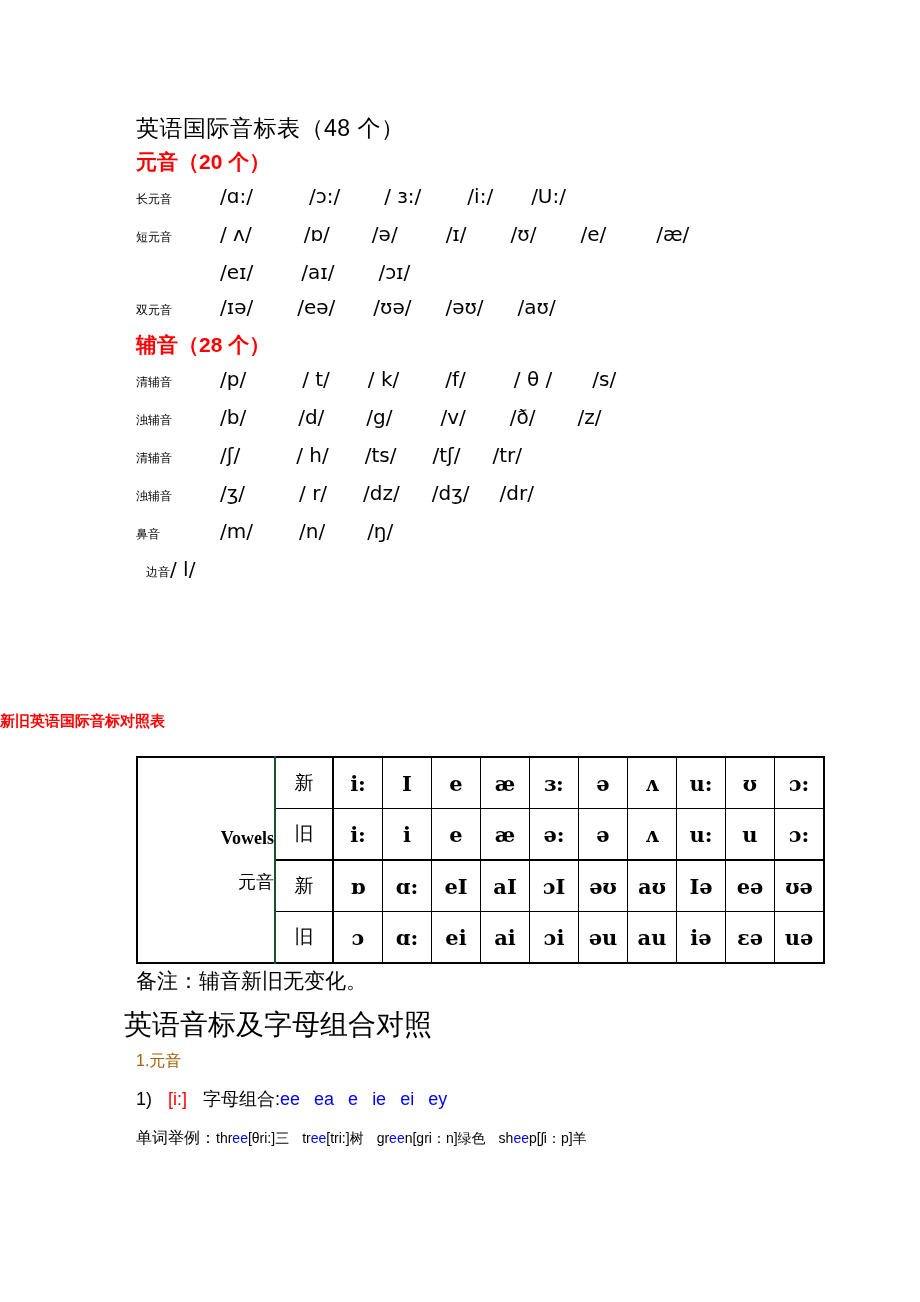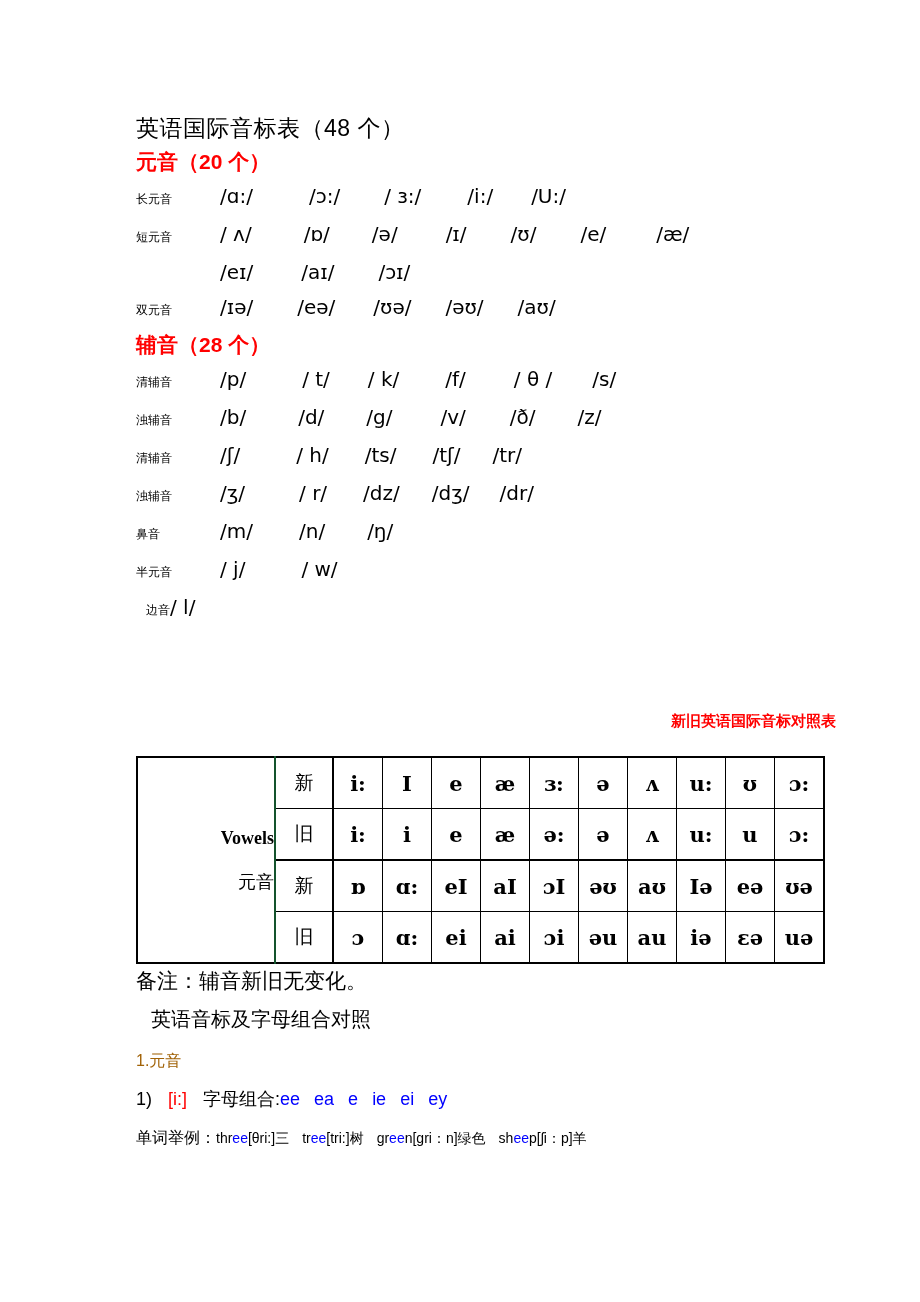--- a/index.html
+++ b/index.html
@@ -65,21 +65,21 @@
     display: inline-block;
     width: 84px;
   }
 
   
   .tbl-title {
     position: absolute;
     left: 0;
     top: 712px;
     width: 836px;
-    text-align: right;
+    text-align: left;
     font-family: "Liberation Sans", "DejaVu Sans", sans-serif;
     font-size: 15px;
     font-weight: 700;
     color: #ff0000;
   }
   table.cmp {
     position: absolute;
     left: 136px;
     top: 756px;
     border-collapse: collapse;
@@ -132,24 +132,24 @@
   .note {
     position: absolute;
     left: 136px;
     top: 967px;
     font-family: "Liberation Sans", "DejaVu Sans", sans-serif;
     font-size: 21px;
     white-space: nowrap;
   }
   .big-head {
     position: absolute;
-    left: 151px;
+    left: 124px;
     top: 1006px;
     font-family: "Liberation Sans", "DejaVu Sans", sans-serif;
-    font-size: 20px;
+    font-size: 28px;
     white-space: nowrap;
   }
   .red-idx {
     position: absolute;
     left: 136px;
     top: 1051px;
     font-family: "Liberation Sans", "DejaVu Sans", sans-serif;
     font-size: 16px;
     color: #a16207;
     white-space: nowrap;
@@ -222,23 +222,20 @@
     </div>
 
     <div class="ph-row">
       <span class="lbl indent-lbl">浊辅音</span><span class="sym">/ʒ/</span><span style="display:inline-block;width:54px"></span><span class="sym">/ r/</span><span style="display:inline-block;width:36px"></span><span class="sym">/dz/</span><span style="display:inline-block;width:32px"></span><span class="sym">/dʒ/</span><span style="display:inline-block;width:30px"></span><span class="sym">/dr/</span>
     </div>
 
     <div class="ph-row">
       <span class="lbl indent-lbl">鼻音</span><span class="sym">/m/</span><span style="display:inline-block;width:46px"></span><span class="sym">/n/</span><span style="display:inline-block;width:42px"></span><span class="sym">/ŋ/</span>
     </div>
 
-    <div class="ph-row">
-      <span class="lbl indent-lbl">半元音</span><span class="sym">/ j/</span><span style="display:inline-block;width:56px"></span><span class="sym">/ w/</span>
-    </div>
 
     <div class="ph-row">
       <span class="lbl" style="display:inline-block;width:10px"></span><span class="lbl">边音</span><span class="sym">/ l/</span>
     </div>
 
   </div>
 
   <div class="tbl-title">新旧英语国际音标对照表</div>
 
   <table class="cmp">

